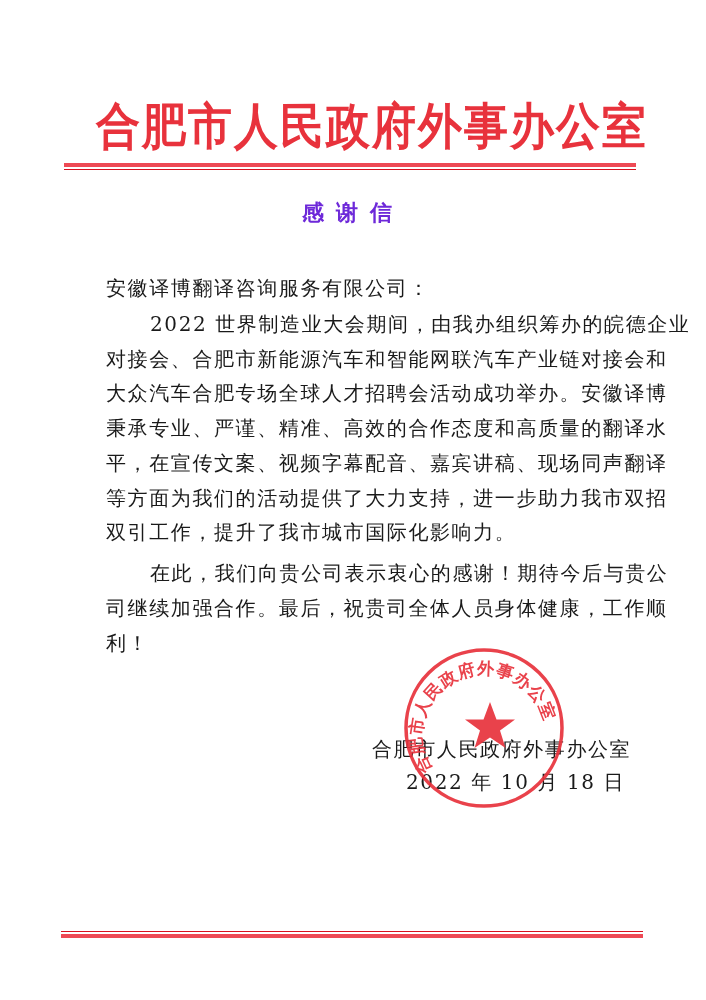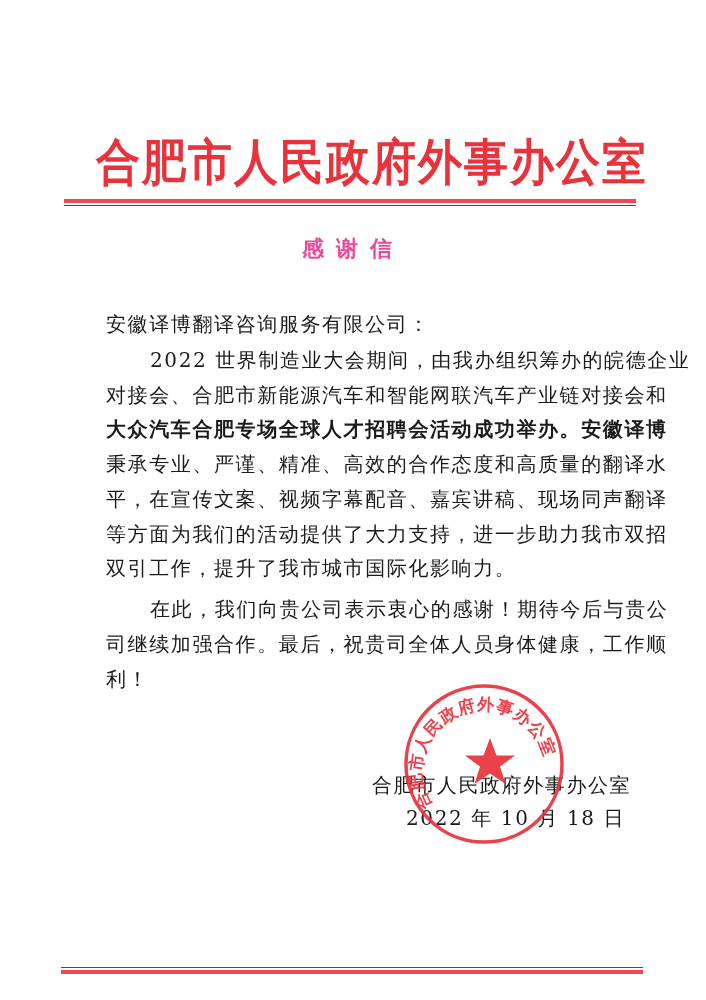--- a/index.html
+++ b/index.html
@@ -11,21 +11,21 @@
       width: 706px;
       height: 1000px;
       position: relative;
       overflow: hidden;
       font-family: "DejaVu Serif", "Liberation Serif", serif;
       color: #1a1a1a;
     }
     .page {
       position: absolute;
       left: 0; top: 0;
-      width: 706px; height: 804px; margin-top: 36px;
+      width: 706px; height: 804px;
     }
     
     .letterhead-title {
       position: absolute;
       left: 96px;
       top: 96px;
       width: 520px;
       height: 54px;
       font-family: "DejaVu Serif", "Liberation Serif", serif;
       font-size: 44px;
@@ -61,37 +61,37 @@
     
     .doc-heading {
       position: absolute;
       left: 0; width: 706px;
       top: 198px;
       text-align: center;
       font-family: "DejaVu Sans", "Liberation Sans", sans-serif;
       font-weight: bold;
       font-size: 22px;
       letter-spacing: 12px;
-      color: #ec4899;
+      color: #6d28d9;
     }
 
     
     .text-line {
       position: absolute;
       font-family: "DejaVu Serif", "Liberation Serif", serif;
       font-size: 20px;
       line-height: 24px;
       color: #1a1a1a;
       white-space: nowrap;
       letter-spacing: 1.6px;
     }
     .salutation { left: 106px; top: 276px; }
     .p1-l1 { left: 150px; top: 312px; }
     .p1-l2 { left: 106px; top: 347px; }
-    .p1-l3 { left: 106px; top: 381px; font-weight: bold; }
+    .p1-l3 { left: 106px; top: 381px; }
     .p1-l4 { left: 106px; top: 416px; text-align: right; }
     .p1-l5 { left: 106px; top: 451px; }
     .p1-l6 { left: 106px; top: 486px; }
     .p1-l7 { left: 106px; top: 520px; }
     .p2-l1 { left: 150px; top: 561px; text-align: center; }
     .p2-l2 { left: 106px; top: 596px; }
     .p2-l3 { left: 106px; top: 631px; }
 
     .signature-org { left: 372px; top: 737px; }
     .signature-date { left: 406px; top: 770px; }

